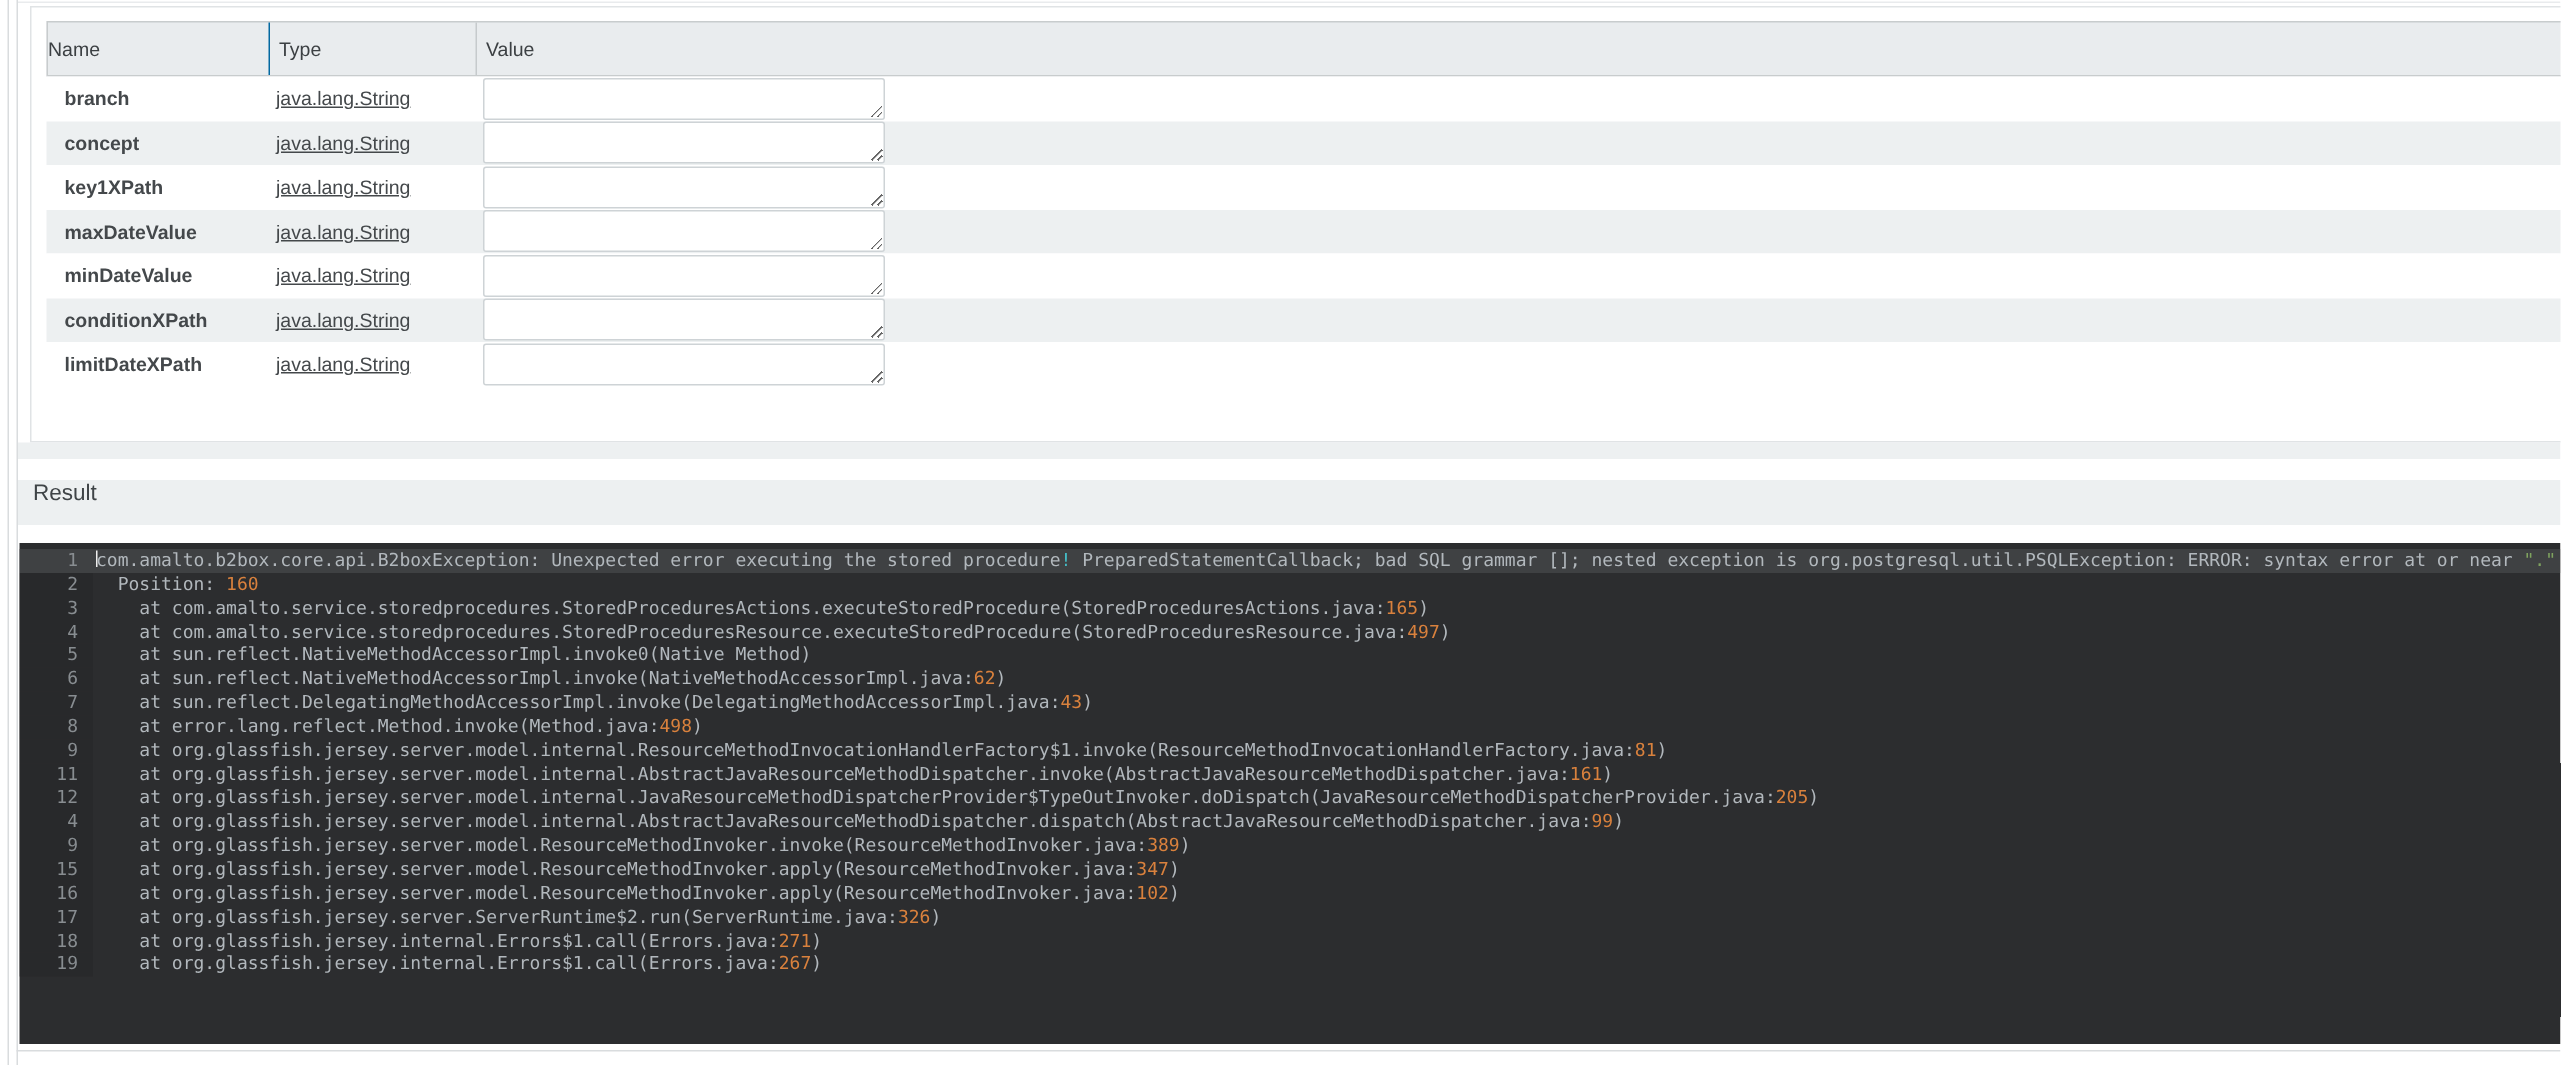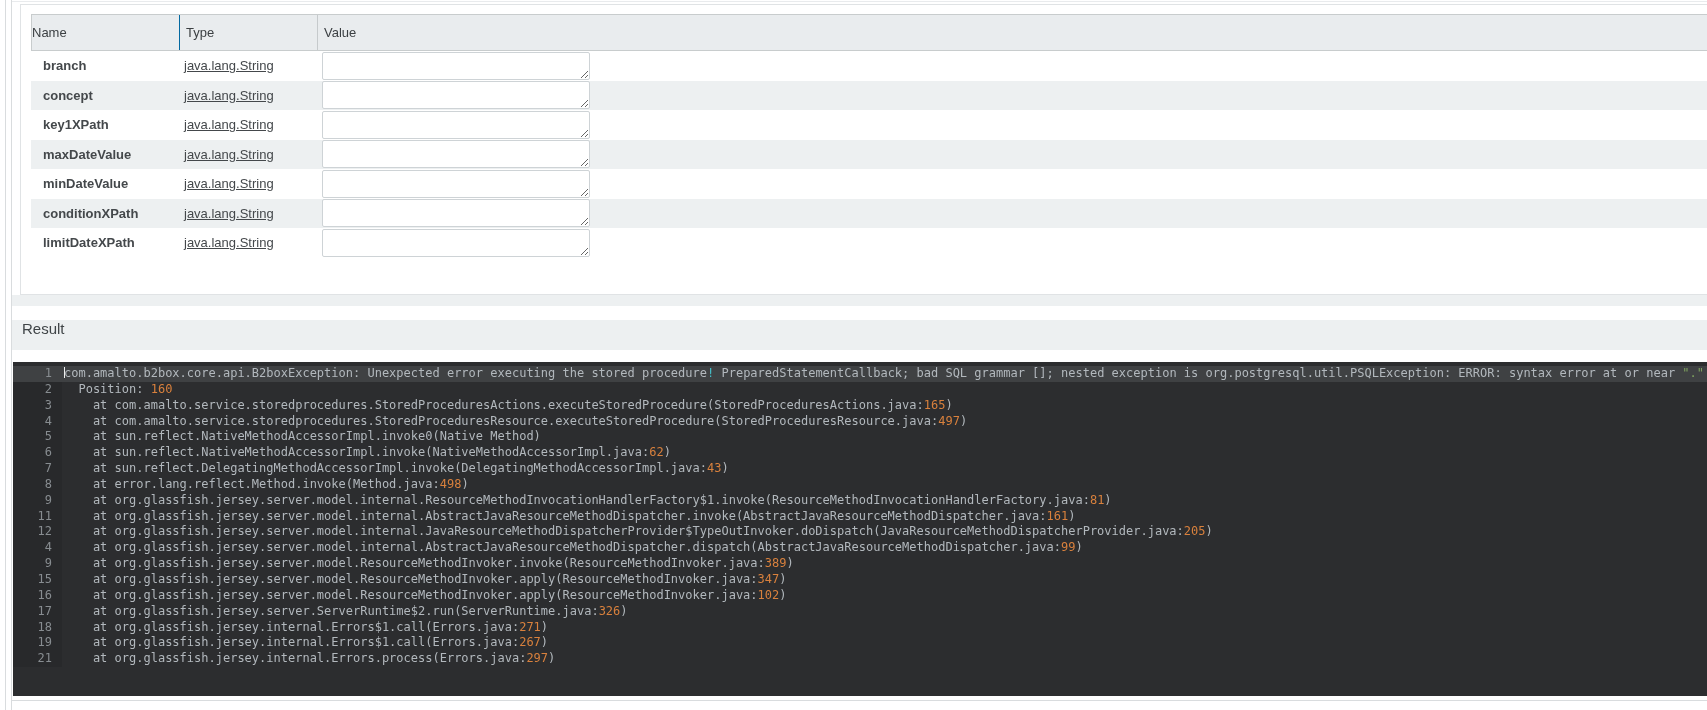--- a/index.html
+++ b/index.html
@@ -150,17 +150,16 @@
       <div class="cline"><span class="gut">9</span><span class="code"><span>    at org.glassfish.jersey.server.model.internal.ResourceMethodInvocationHandlerFactory$1.invoke(ResourceMethodInvocationHandlerFactory.java:</span><span class="tok-number">81</span><span>)</span></span></div>
       <div class="cline"><span class="gut">11</span><span class="code"><span>    at org.glassfish.jersey.server.model.internal.AbstractJavaResourceMethodDispatcher.invoke(AbstractJavaResourceMethodDispatcher.java:</span><span class="tok-number">161</span><span>)</span></span></div>
       <div class="cline"><span class="gut">12</span><span class="code"><span>    at org.glassfish.jersey.server.model.internal.JavaResourceMethodDispatcherProvider$TypeOutInvoker.doDispatch(JavaResourceMethodDispatcherProvider.java:</span><span class="tok-number">205</span><span>)</span></span></div>
       <div class="cline"><span class="gut">4</span><span class="code"><span>    at org.glassfish.jersey.server.model.internal.AbstractJavaResourceMethodDispatcher.dispatch(AbstractJavaResourceMethodDispatcher.java:</span><span class="tok-number">99</span><span>)</span></span></div>
       <div class="cline"><span class="gut">9</span><span class="code"><span>    at org.glassfish.jersey.server.model.ResourceMethodInvoker.invoke(ResourceMethodInvoker.java:</span><span class="tok-number">389</span><span>)</span></span></div>
       <div class="cline"><span class="gut">15</span><span class="code"><span>    at org.glassfish.jersey.server.model.ResourceMethodInvoker.apply(ResourceMethodInvoker.java:</span><span class="tok-number">347</span><span>)</span></span></div>
       <div class="cline"><span class="gut">16</span><span class="code"><span>    at org.glassfish.jersey.server.model.ResourceMethodInvoker.apply(ResourceMethodInvoker.java:</span><span class="tok-number">102</span><span>)</span></span></div>
       <div class="cline"><span class="gut">17</span><span class="code"><span>    at org.glassfish.jersey.server.ServerRuntime$2.run(ServerRuntime.java:</span><span class="tok-number">326</span><span>)</span></span></div>
       <div class="cline"><span class="gut">18</span><span class="code"><span>    at org.glassfish.jersey.internal.Errors$1.call(Errors.java:</span><span class="tok-number">271</span><span>)</span></span></div>
       <div class="cline"><span class="gut">19</span><span class="code"><span>    at org.glassfish.jersey.internal.Errors$1.call(Errors.java:</span><span class="tok-number">267</span><span>)</span></span></div>
-      <div class="cline"><span class="gut">21</span><span class="code"><span>    at org.glassfish.jersey.internal.Errors.process(Errors.java:</span><span class="tok-number">297</span><span>)</span></span></div>
     </div>
 </div>
 
 <div class="bottomline"></div>
 
 </body></html>

